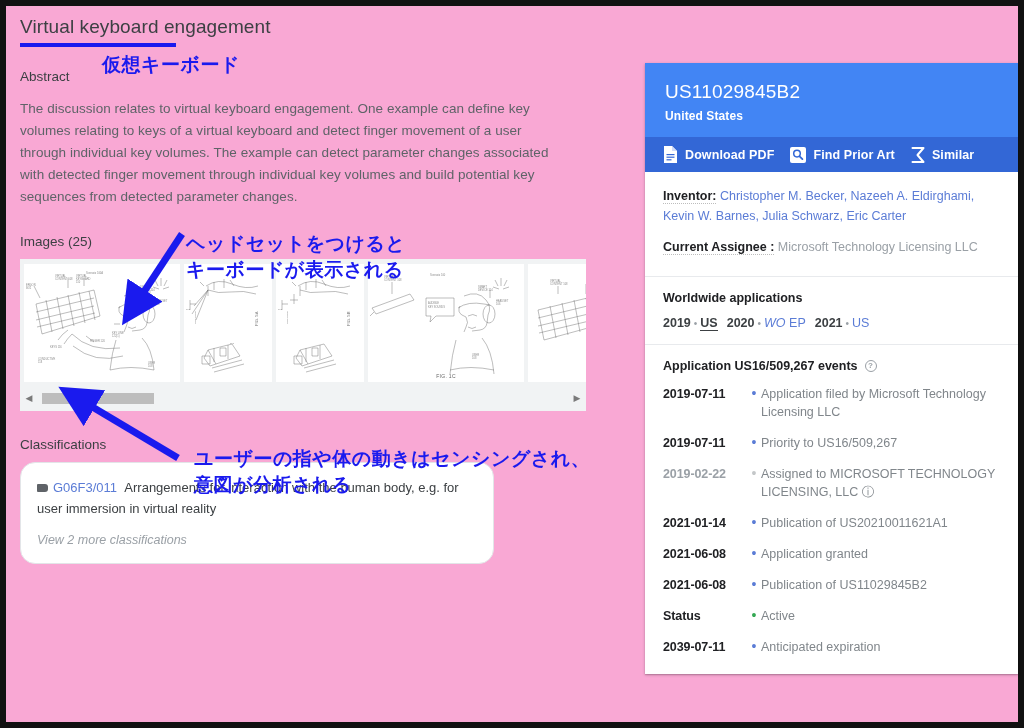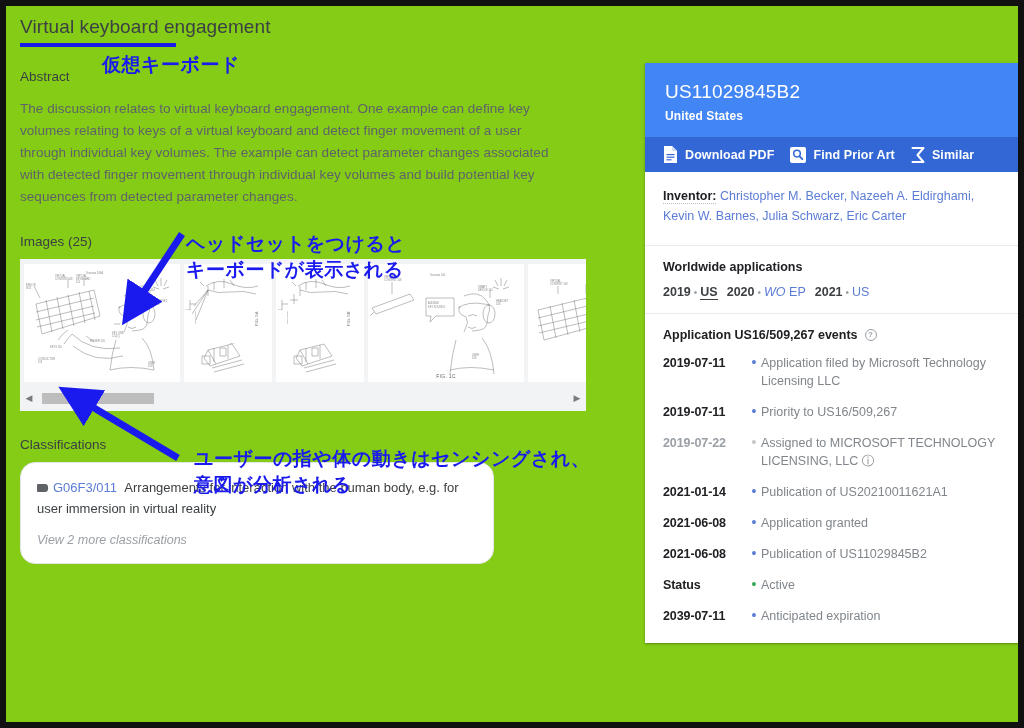--- a/index.html
+++ b/index.html
@@ -11,21 +11,21 @@
     overflow:hidden;
     position:relative;
   }
   #frame {
     position:absolute; inset:0;
     border:6px solid #111111;
     background:#ffffff;
   }
   #page {
     position:absolute; inset:0;
-    background:#84cc16;
+    background:#f9a8d4;
   }
 
   
   .left-col {
     position:absolute; left:14px; top:8px; width:600px;
   }
   .doc-title {
     font-size:19px; color:#3c4043; font-weight:400;
     letter-spacing:0.1px; line-height:26px;
     padding-bottom:2px; display:inline-block;
@@ -421,20 +421,24 @@
         </span>
         <span>Similar</span>
       </div>
     </div>
 
     <div class="rc-body">
       <div class="kv-row">
         <span class="kv-key">Inventor:</span>
         <span class="kv-val-link">Christopher M. Becker, Nazeeh A. Eldirghami, Kevin W. Barnes, Julia Schwarz, Eric Carter</span>
       </div>
+      <div class="kv-row">
+        <span class="kv-key">Current Assignee :</span>
+        <span class="kv-val-muted">Microsoft Technology Licensing LLC</span>
+      </div>
     </div>
 
     <div class="rc-divider"></div>
 
     <div class="sec">
       <div class="sec-title">Worldwide applications</div>
       <div class="ww-row">
         <span><span class="ww-year">2019</span><span class="ww-dot">•</span><span class="ww-cc-active">US</span></span><span class="ww-sep"></span><span><span class="ww-year">2020</span><span class="ww-dot">•</span><span class="ww-cc it">WO</span> <span class="ww-cc">EP</span></span><span class="ww-sep"></span><span><span class="ww-year">2021</span><span class="ww-dot">•</span><span class="ww-cc">US</span></span>
       </div>
     </div>
@@ -452,21 +456,21 @@
           <div class="ev-date">2019-07-11</div>
           <div class="ev-bullet">•</div>
           <div class="ev-text">Application filed by Microsoft Technology Licensing LLC</div>
         </div>
         <div class="ev">
           <div class="ev-date">2019-07-11</div>
           <div class="ev-bullet">•</div>
           <div class="ev-text">Priority to US16/509,267</div>
         </div>
         <div class="ev">
-          <div class="ev-date muted">2019-07-22</div>
+          <div class="ev-date muted">2019-02-22</div>
           <div class="ev-bullet muted">•</div>
           <div class="ev-text">Assigned to MICROSOFT TECHNOLOGY LICENSING, LLC ⓘ</div>
         </div>
         <div class="ev">
           <div class="ev-date">2021-01-14</div>
           <div class="ev-bullet">•</div>
           <div class="ev-text">Publication of US20210011621A1</div>
         </div>
         <div class="ev">
           <div class="ev-date">2021-06-08</div>

